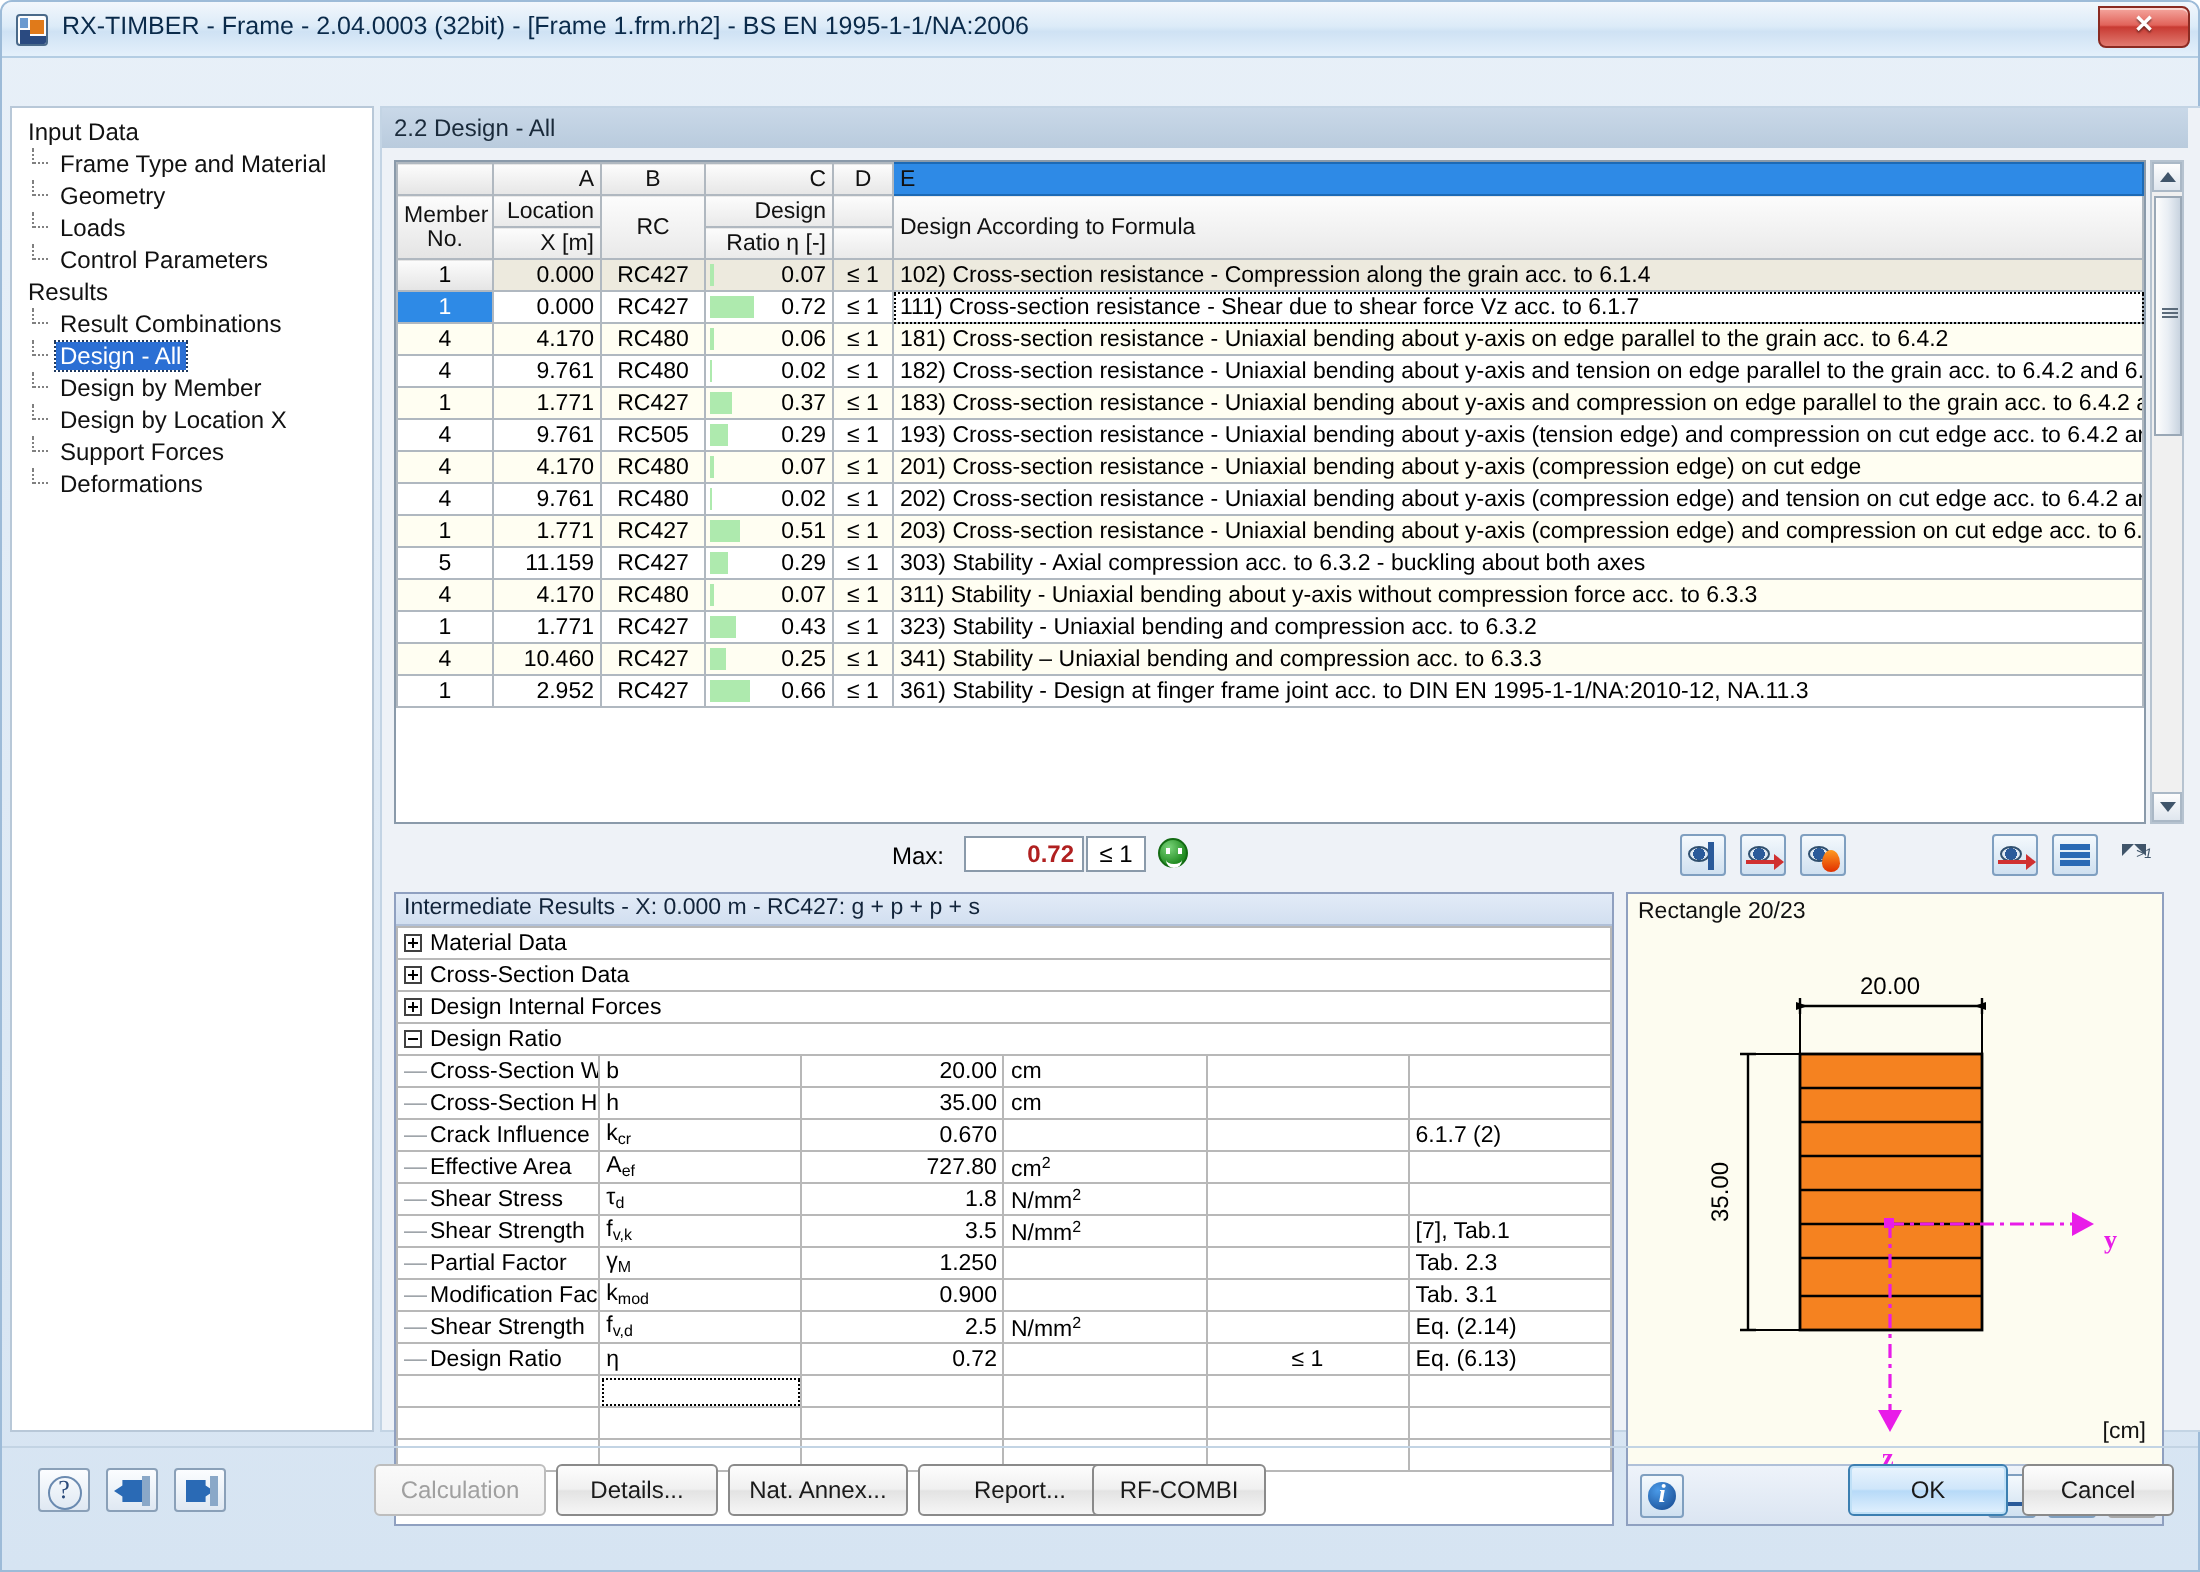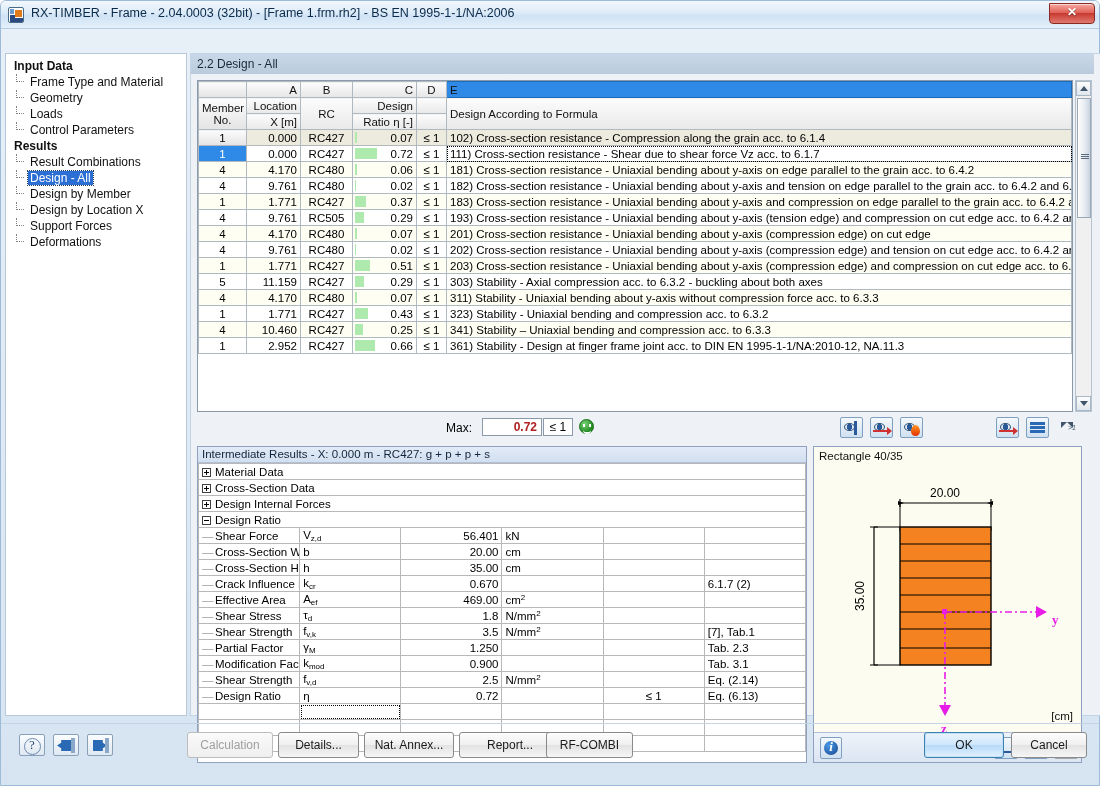--- a/index.html
+++ b/index.html
@@ -63,21 +63,21 @@
   }
   .menu-item {
     padding: 2px 9px; font-size: 12px; color: #1a1a1a; cursor: pointer;
   }
   
   .left-pane {
     position: absolute; left: 4px; top: 52px; width: 182px; height: 663px;
     background: #ffffff; border: 1px solid #b8c8d8;
   }
   .tree { padding: 4px 0 0 6px; font-size: 12px; color: #111; }
-  .tree-root { padding: 1px 2px; white-space: nowrap; font-weight: bold; }
+  .tree-root { padding: 1px 2px; white-space: nowrap; }
   .tree-child {
     padding: 1px 2px 1px 16px; white-space: nowrap; position: relative;
   }
   .tree-child:before {
     content: ""; position: absolute; left: 4px; top: 0; bottom: 50%;
     border-left: 1px dotted #808080; border-bottom: 1px dotted #808080; width: 7px;
   }
   .tree-child.last:before { bottom: 50%; }
   .tree-child span.lbl { padding: 0 2px; text-align: center; }
   .tree-child.sel span.lbl {
@@ -538,28 +538,20 @@
             <tr>
               <td class="ir-group" colspan="6"><span class="expander plus"></span><span>Cross-Section Data</span></td>
             </tr>
             <tr>
               <td class="ir-group" colspan="6"><span class="expander plus"></span><span>Design Internal Forces</span></td>
             </tr>
             <tr>
               <td class="ir-group" colspan="6"><span class="expander"></span><span>Design Ratio</span></td>
             </tr>
             <tr>
-              <td class=""><span class="ir-dash">—</span>Shear Force</td>
-              <td class="ir-sym">V<sub>z,d</sub></td>
-              <td class="ir-val">56.401</td>
-              <td class="ir-unit">kN</td>
-              <td class="ir-lim"></td>
-              <td class="ir-ref"></td>
-            </tr>
-            <tr>
               <td class=""><span class="ir-dash">—</span>Cross-Section Width</td>
               <td class="ir-sym">b</td>
               <td class="ir-val">20.00</td>
               <td class="ir-unit">cm</td>
               <td class="ir-lim"></td>
               <td class="ir-ref"></td>
             </tr>
             <tr>
               <td class=""><span class="ir-dash">—</span>Cross-Section Height</td>
               <td class="ir-sym">h</td>
@@ -572,21 +564,21 @@
               <td class=""><span class="ir-dash">—</span>Crack Influence Factor</td>
               <td class="ir-sym">k<sub>cr</sub></td>
               <td class="ir-val">0.670</td>
               <td class="ir-unit"></td>
               <td class="ir-lim"></td>
               <td class="ir-ref">6.1.7 (2)</td>
             </tr>
             <tr>
               <td class=""><span class="ir-dash">—</span>Effective Area</td>
               <td class="ir-sym">A<sub>ef</sub></td>
-              <td class="ir-val">469.00</td>
+              <td class="ir-val">727.80</td>
               <td class="ir-unit">cm<sup>2</sup></td>
               <td class="ir-lim"></td>
               <td class="ir-ref"></td>
             </tr>
             <tr>
               <td class=""><span class="ir-dash">—</span>Shear Stress</td>
               <td class="ir-sym">τ<sub>d</sub></td>
               <td class="ir-val">1.8</td>
               <td class="ir-unit">N/mm<sup>2</sup></td>
               <td class="ir-lim"></td>
@@ -654,21 +646,21 @@
               <td class="ir-val"></td>
               <td class="ir-unit"></td>
               <td class="ir-lim"></td>
               <td class="ir-ref"></td>
             </tr>
           </tbody>
       </table>
     </div>
 
     <div class="cs-pane">
-      <div class="cs-title">Rectangle 40/35</div>
+      <div class="cs-title">Rectangle 20/23</div>
       <svg width="267" height="283" viewBox="0 0 267 283" style="position:absolute;left:0;top:16px;">
 
         <line x1="86" y1="40" x2="177" y2="40" stroke="#000" stroke-width="1.2"></line>
         <path d="M86,36 L86,44 M177,36 L177,44" stroke="#000" stroke-width="1.2"></path>
         <path d="M84,38 L90,40 L84,42 Z" fill="#000"></path>
         <path d="M179,38 L173,40 L179,42 Z" fill="#000"></path>
         <line x1="86" y1="40" x2="86" y2="68" stroke="#000" stroke-width="1"></line>
         <line x1="177" y1="40" x2="177" y2="68" stroke="#000" stroke-width="1"></line>
         <text x="131" y="34" font-family="Liberation Sans, sans-serif" font-size="12" text-anchor="middle" fill="#000">20.00</text>
 

